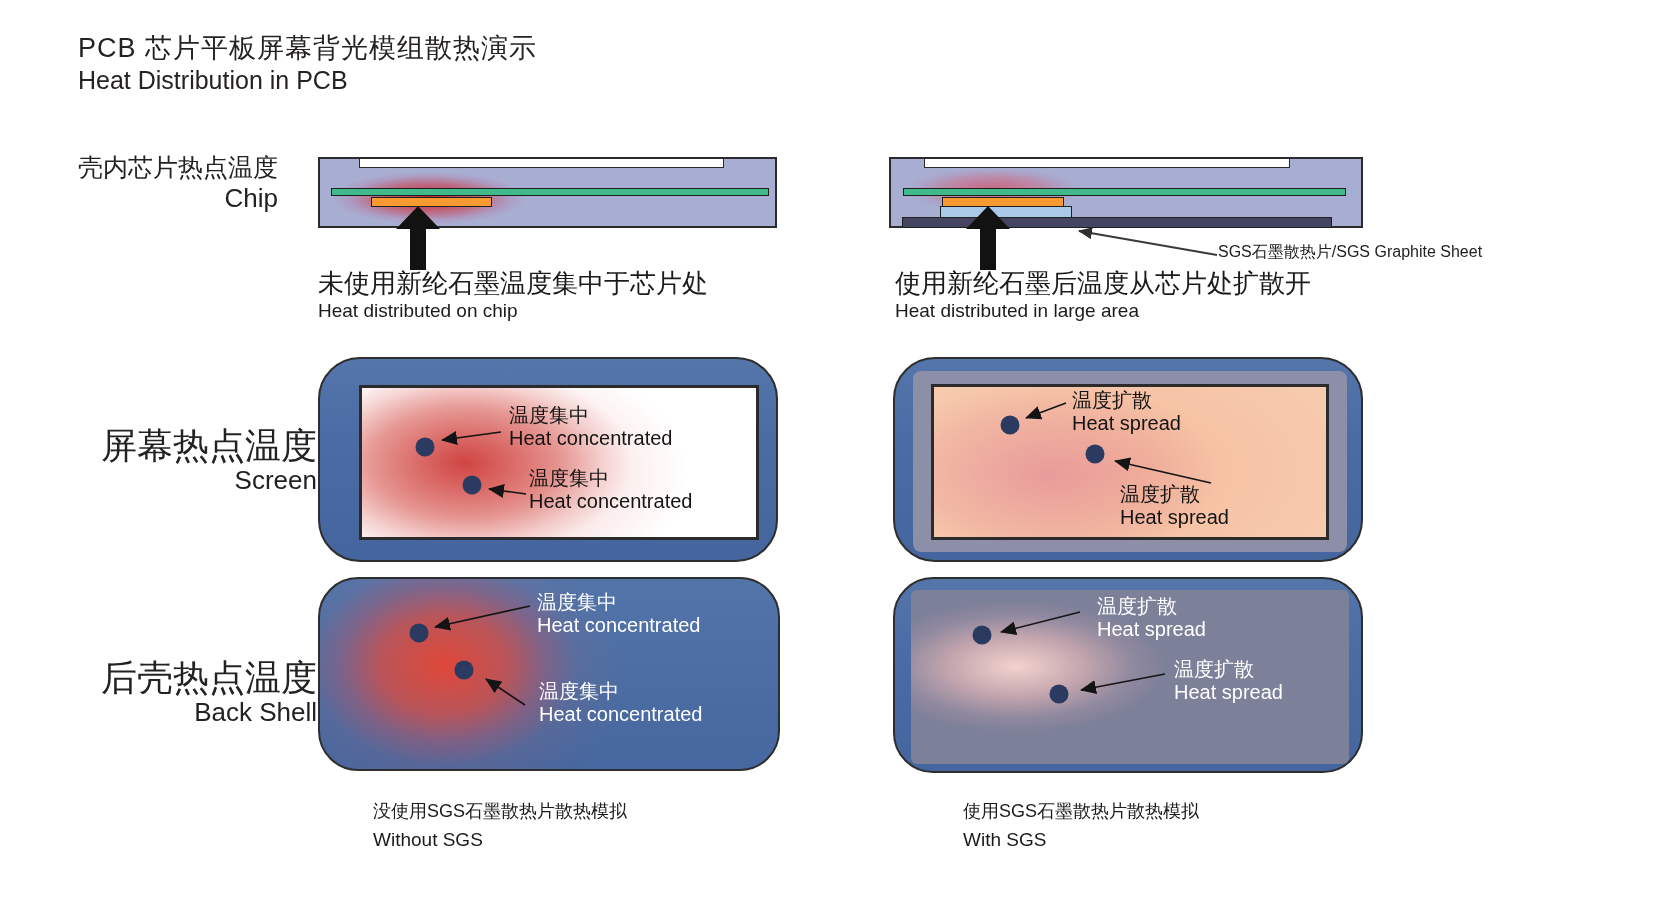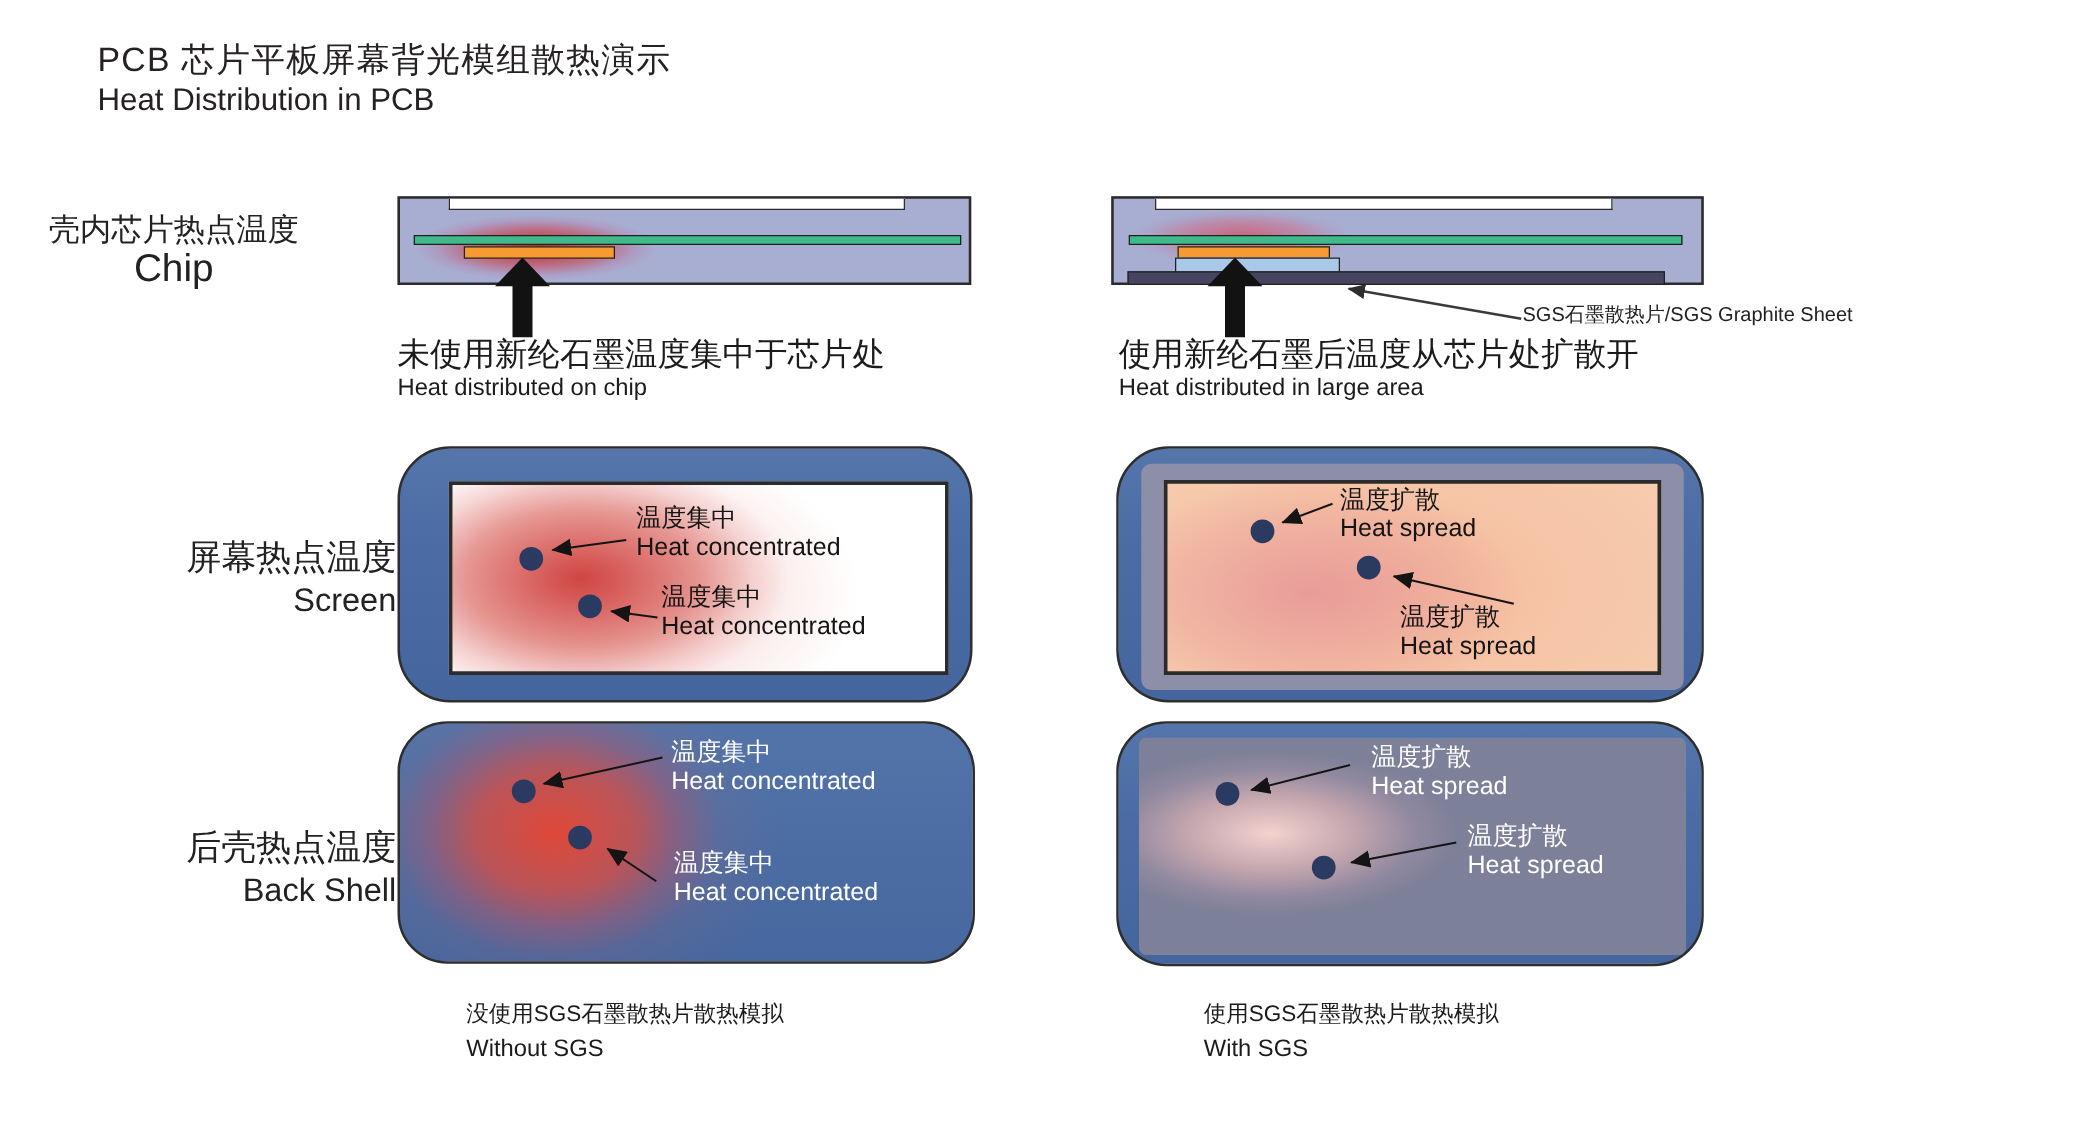--- a/index.html
+++ b/index.html
@@ -7,27 +7,27 @@
   body { font-family:"Liberation Sans","DejaVu Sans",sans-serif; color:#1d1d1d; }
   .canvas { position:relative; width:1667px; height:897px; background:#fff; overflow:hidden; }
 
   
   .title-zh { position:absolute; left:78px; top:30px; font-size:27px; font-weight:500; color:#262223; letter-spacing:1px; }
   .title-en { position:absolute; left:78px; top:66px; font-size:25px; color:#262223; }
 
   .rowlabel { position:absolute; left:0; text-align:right; color:#222; }
   .rowlabel .zh { display:block; }
   .rowlabel .en { display:block; }
-  .rowlabel-chip { width:278px; top:169px;text-align:center; }
+  .rowlabel-chip { width:278px; top:152px; }
   .rowlabel-chip .zh { font-size:25px; line-height:30px; }
-  .rowlabel-chip .en { font-size:31px; line-height:32px; }
+  .rowlabel-chip .en { font-size:26px; line-height:32px; }
   .rowlabel-screen, .rowlabel-backshell { width:317px; }
   .rowlabel-screen { top:429px; }
   .rowlabel-backshell { top:661px; }
-  .rowlabel-screen .zh, .rowlabel-backshell .zh { font-size:28px; line-height:34px; }
+  .rowlabel-screen .zh, .rowlabel-backshell .zh { font-size:36px; line-height:34px; }
   .rowlabel-screen .en, .rowlabel-backshell .en { font-size:26px; line-height:34px; }
 
   .caption { position:absolute; }
   .caption .zh { font-size:26px; line-height:31px; color:#1b1b1b; }
   .caption .en { font-size:19px; line-height:24px; color:#1b1b1b; }
   .caption-chip-left  { left:318px; top:268px; }
   .caption-chip-right { left:895px; top:268px; }
   .caption-bottom-left  { left:373px; top:795px; }
   .caption-bottom-right { left:963px; top:795px; }
   .caption-bottom-left .zh, .caption-bottom-right .zh { font-size:18px; line-height:33px; }

